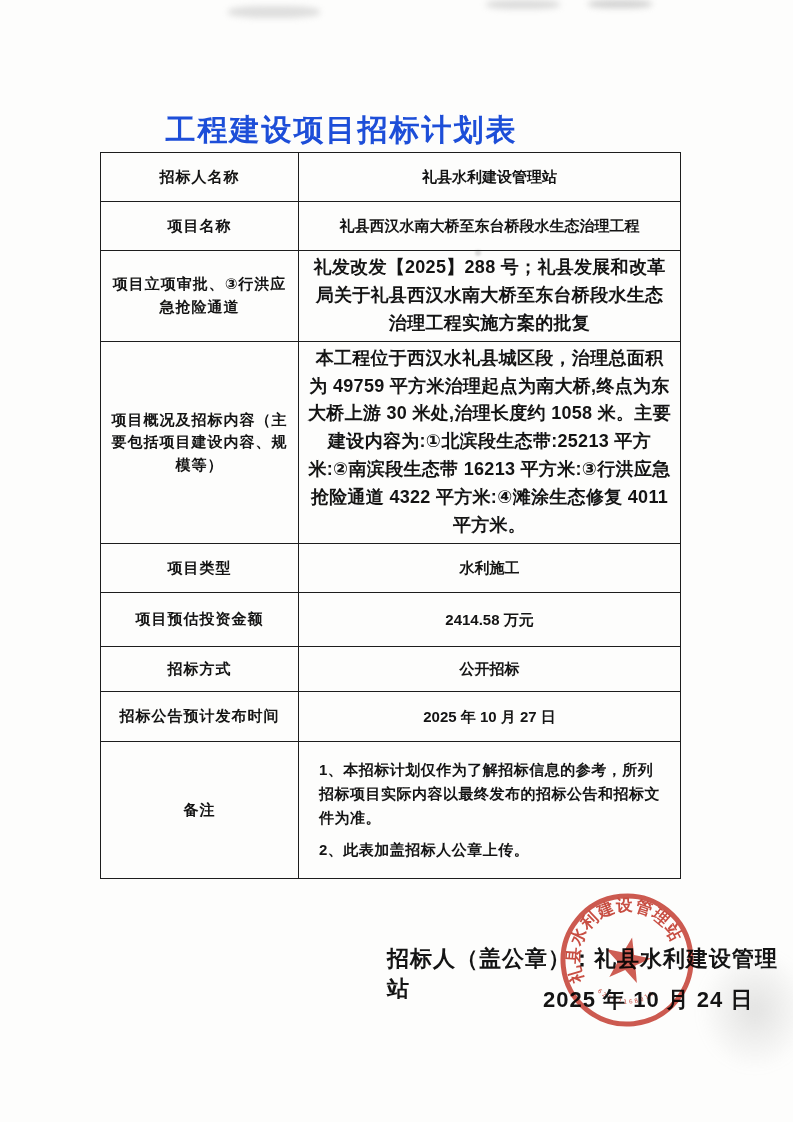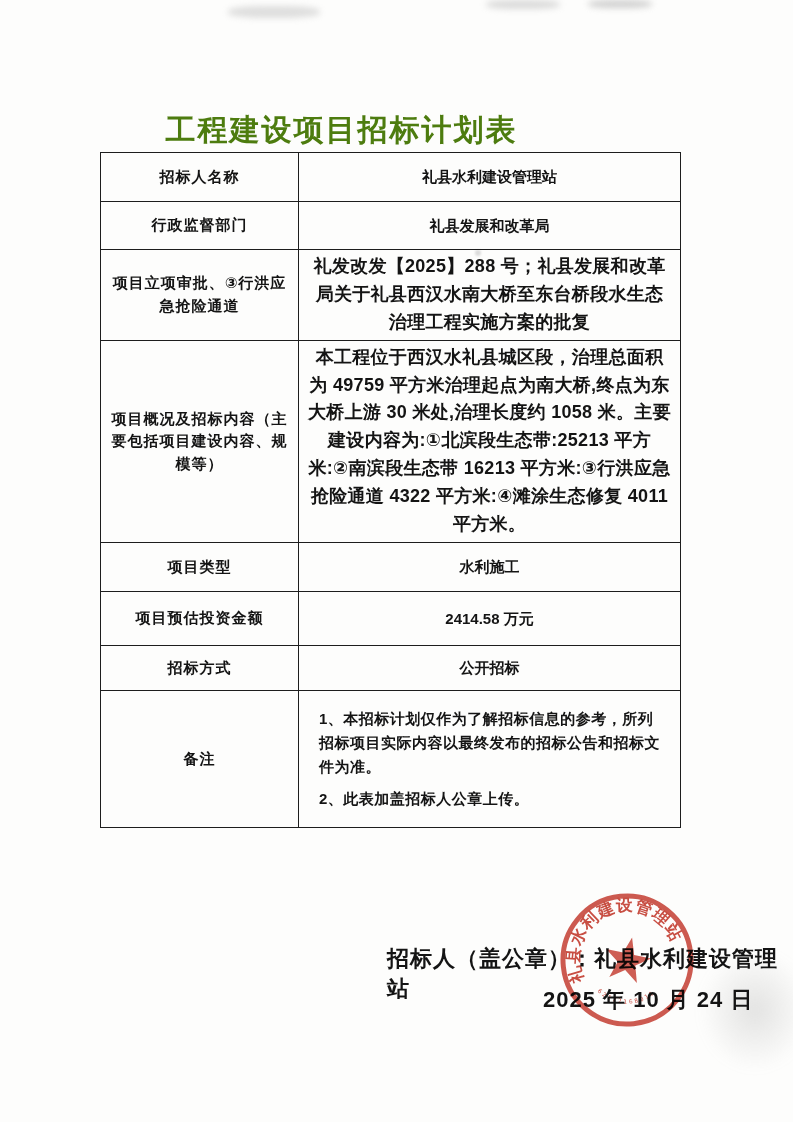--- a/index.html
+++ b/index.html
@@ -16,21 +16,21 @@
   .sm1{left:228px;top:6px;width:92px;height:12px;opacity:.45;}
   .sm2{left:486px;top:0px;width:74px;height:9px;opacity:.5;}
   .sm3{left:588px;top:0px;width:64px;height:8px;opacity:.65;}
   .sm4{left:475px;top:250px;width:6px;height:6px;opacity:.5;filter:blur(1px);}
   .shade-br{position:absolute;left:700px;top:950px;width:110px;height:120px;
     background:radial-gradient(closest-side,rgba(160,160,160,.28),rgba(160,160,160,0));
     filter:blur(6px);}
 
   .doc-title{
     position:absolute;left:0;right:110px;top:110px;text-align:center;
-    font-size:30px;font-weight:bold;letter-spacing:2px;color:#4d7c0f;
+    font-size:30px;font-weight:bold;letter-spacing:2px;color:#1d4ed8;
   }
 
   table.main{
     position:absolute;left:100px;top:152px;width:580px;
     border-collapse:collapse;table-layout:fixed;
     font-size:15px;font-weight:bold;color:#141414;
   }
   table.main td{
     border:1.8px solid #1d1d1d;
     vertical-align:middle;
@@ -66,43 +66,47 @@
   <table class="main">
     <colgroup>
         <col style="width:198px">
         <col style="width:382px">
       </colgroup>
     <tbody>
       <tr style="height:49px">
         <td class="lbl">招标人名称</td>
         <td class="val">礼县水利建设管理站</td>
       </tr>
-      <tr style="height:48px">
-        <td class="lbl">行政监督部门</td>
-        <td class="val">礼县发展和改革局</td>
+      <tr style="height:49px">
+        <td class="lbl">项目名称</td>
+        <td class="val">礼县西汉水南大桥至东台桥段水生态治理工程</td>
       </tr>
       <tr style="height:62px">
         <td class="lbl">项目立项审批、③行洪应急抢险通道</td>
         <td class="val long">礼发改发【2025】288 号；礼县发展和改革局关于礼县西汉水南大桥至东台桥段水生态治理工程实施方案的批复</td>
       </tr>
       <tr style="height:132px">
         <td class="lbl">项目概况及招标内容（主要包括项目建设内容、规模等）</td>
         <td class="val long">本工程位于西汉水礼县城区段，治理总面积为 49759 平方米治理起点为南大桥,终点为东大桥上游 30 米处,治理长度约 1058 米。主要建设内容为:①北滨段生态带:25213 平方米:②南滨段生态带 16213 平方米:③行洪应急抢险通道 4322 平方米:④滩涂生态修复 4011 平方米。</td>
       </tr>
       <tr style="height:49px">
         <td class="lbl">项目类型</td>
         <td class="val">水利施工</td>
       </tr>
       <tr style="height:54px">
         <td class="lbl">项目预估投资金额</td>
         <td class="val">2414.58 万元</td>
       </tr>
       <tr style="height:45px">
         <td class="lbl">招标方式</td>
         <td class="val">公开招标</td>
+      </tr>
+      <tr style="height:50px">
+        <td class="lbl">招标公告预计发布时间</td>
+        <td class="val">2025 年 10 月 27 日</td>
       </tr>
       <tr style="height:100px">
         <td class="lbl">备注</td>
         <td class="val remark">
           <div>1、本招标计划仅作为了解招标信息的参考，所列招标项目实际内容以最终发布的招标公告和招标文件为准。</div>
           <div>2、此表加盖招标人公章上传。</div>
         </td>
       </tr>
     </tbody>
   </table>

